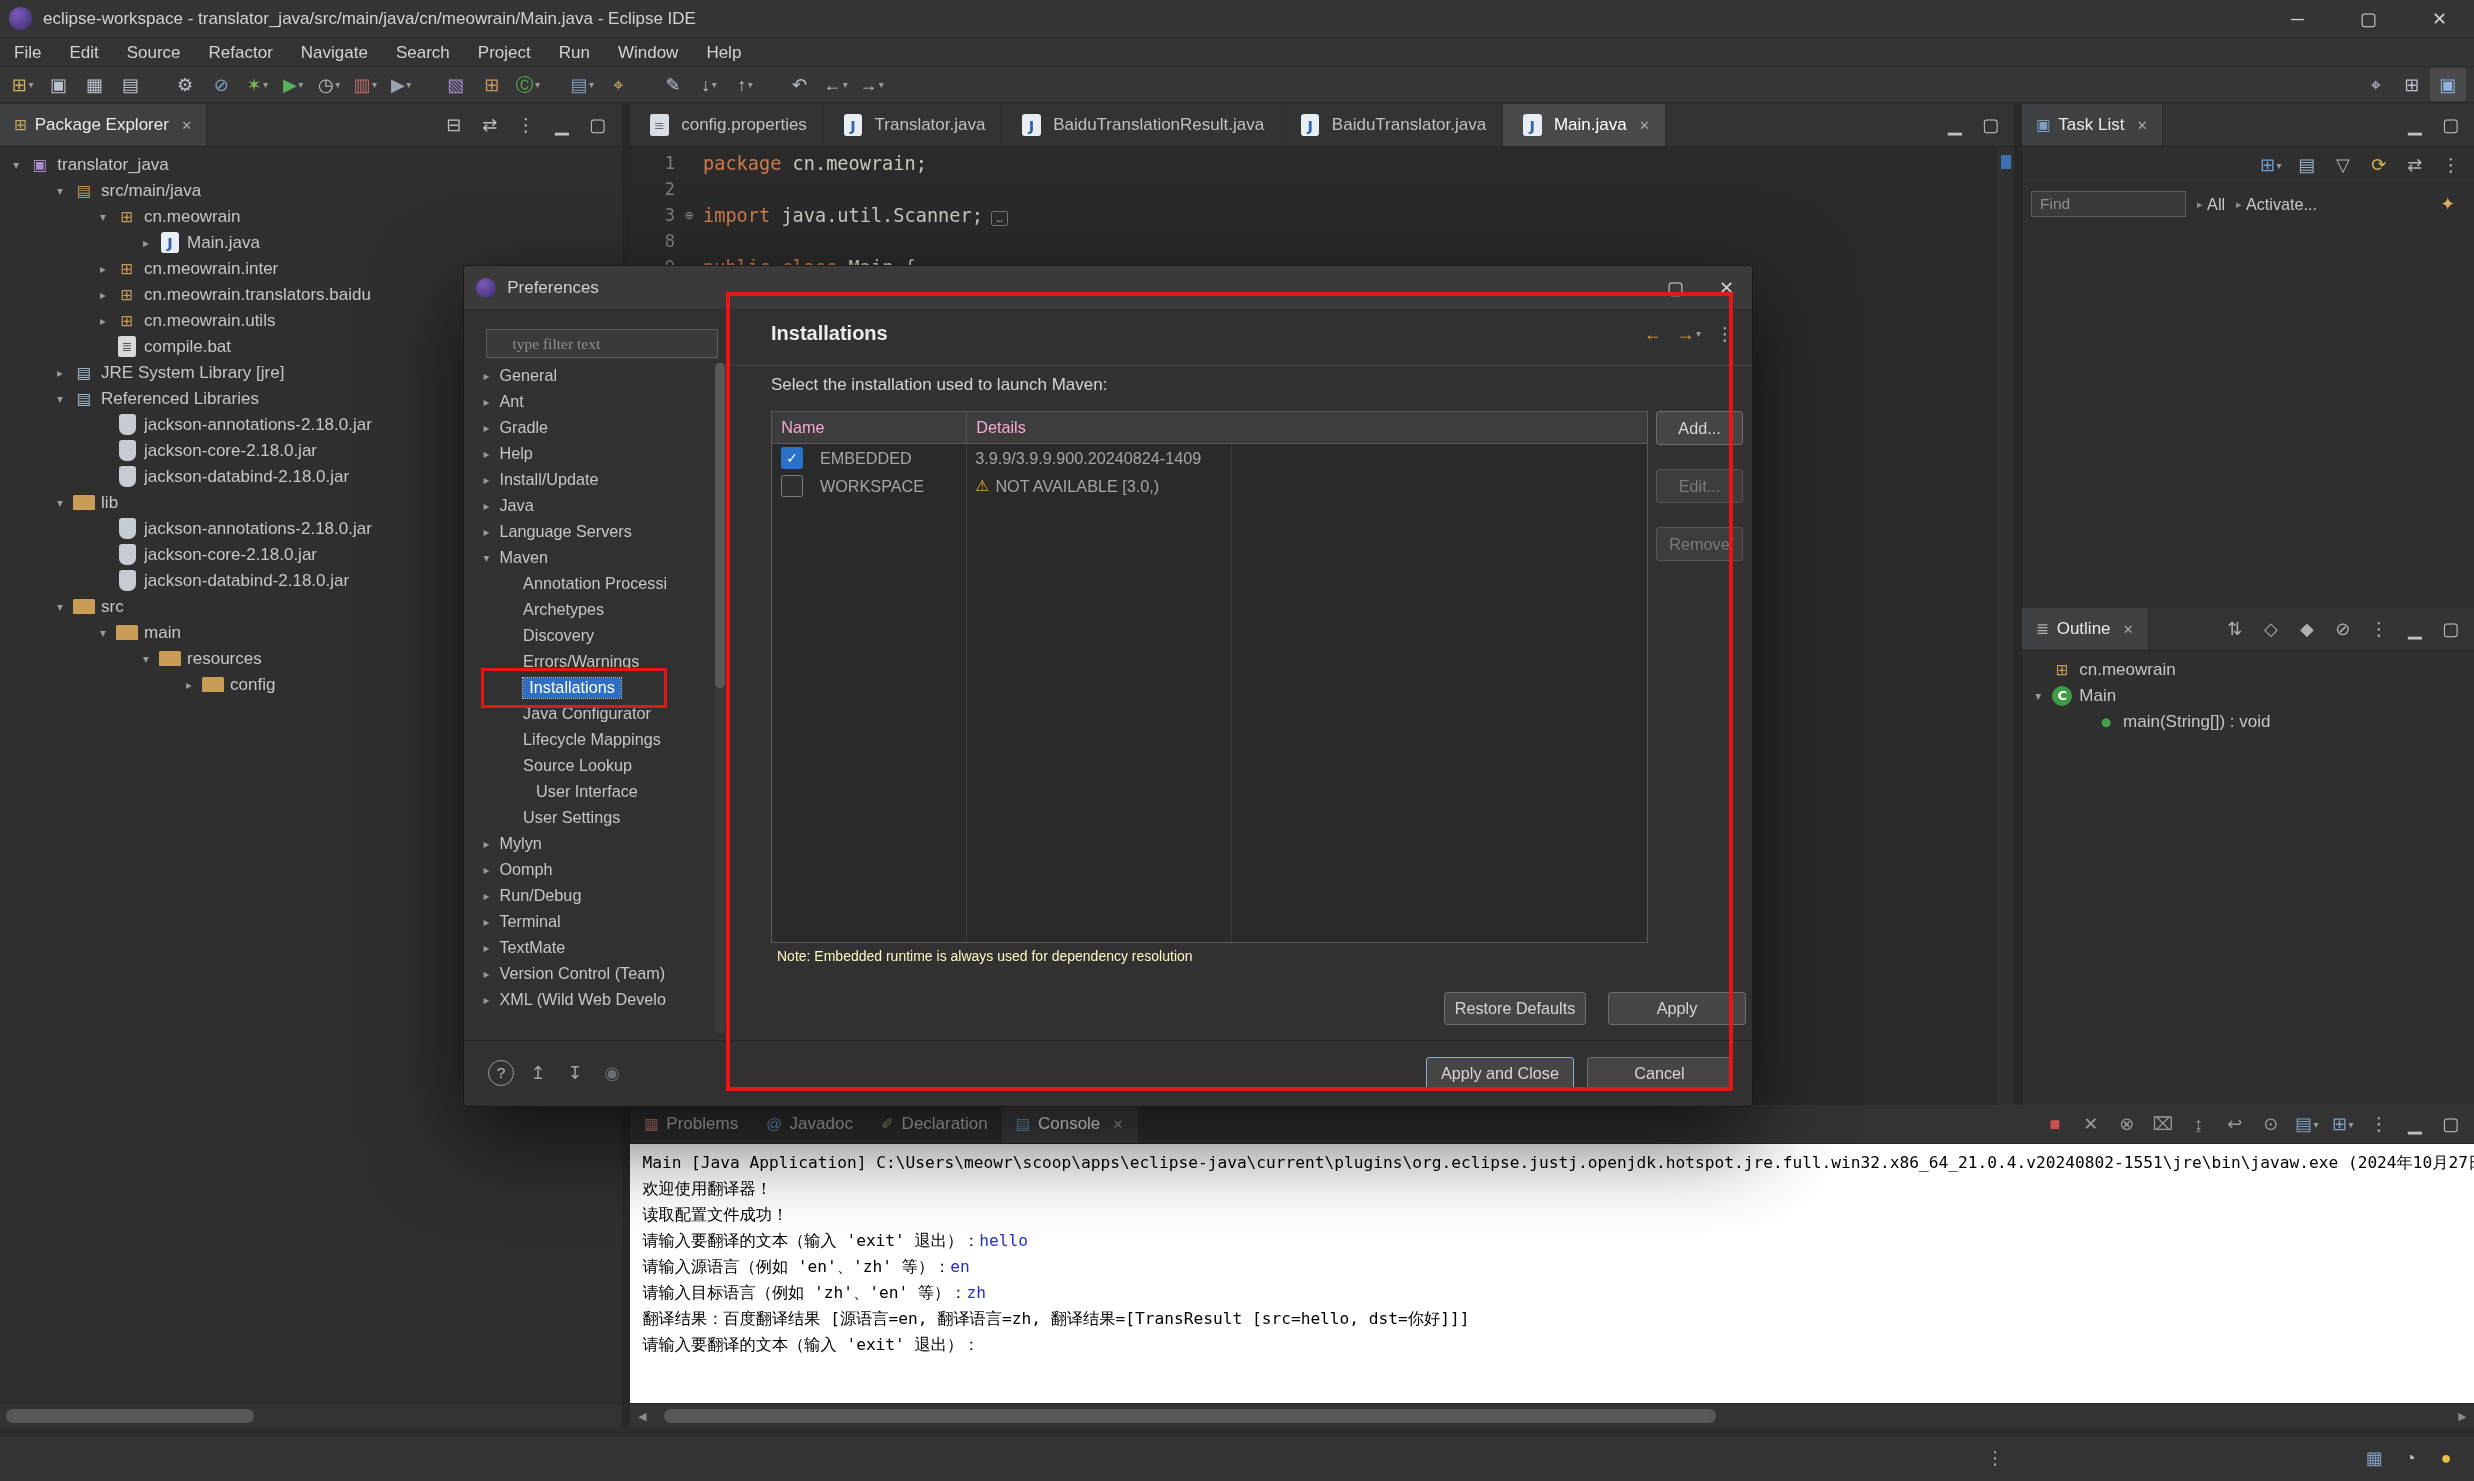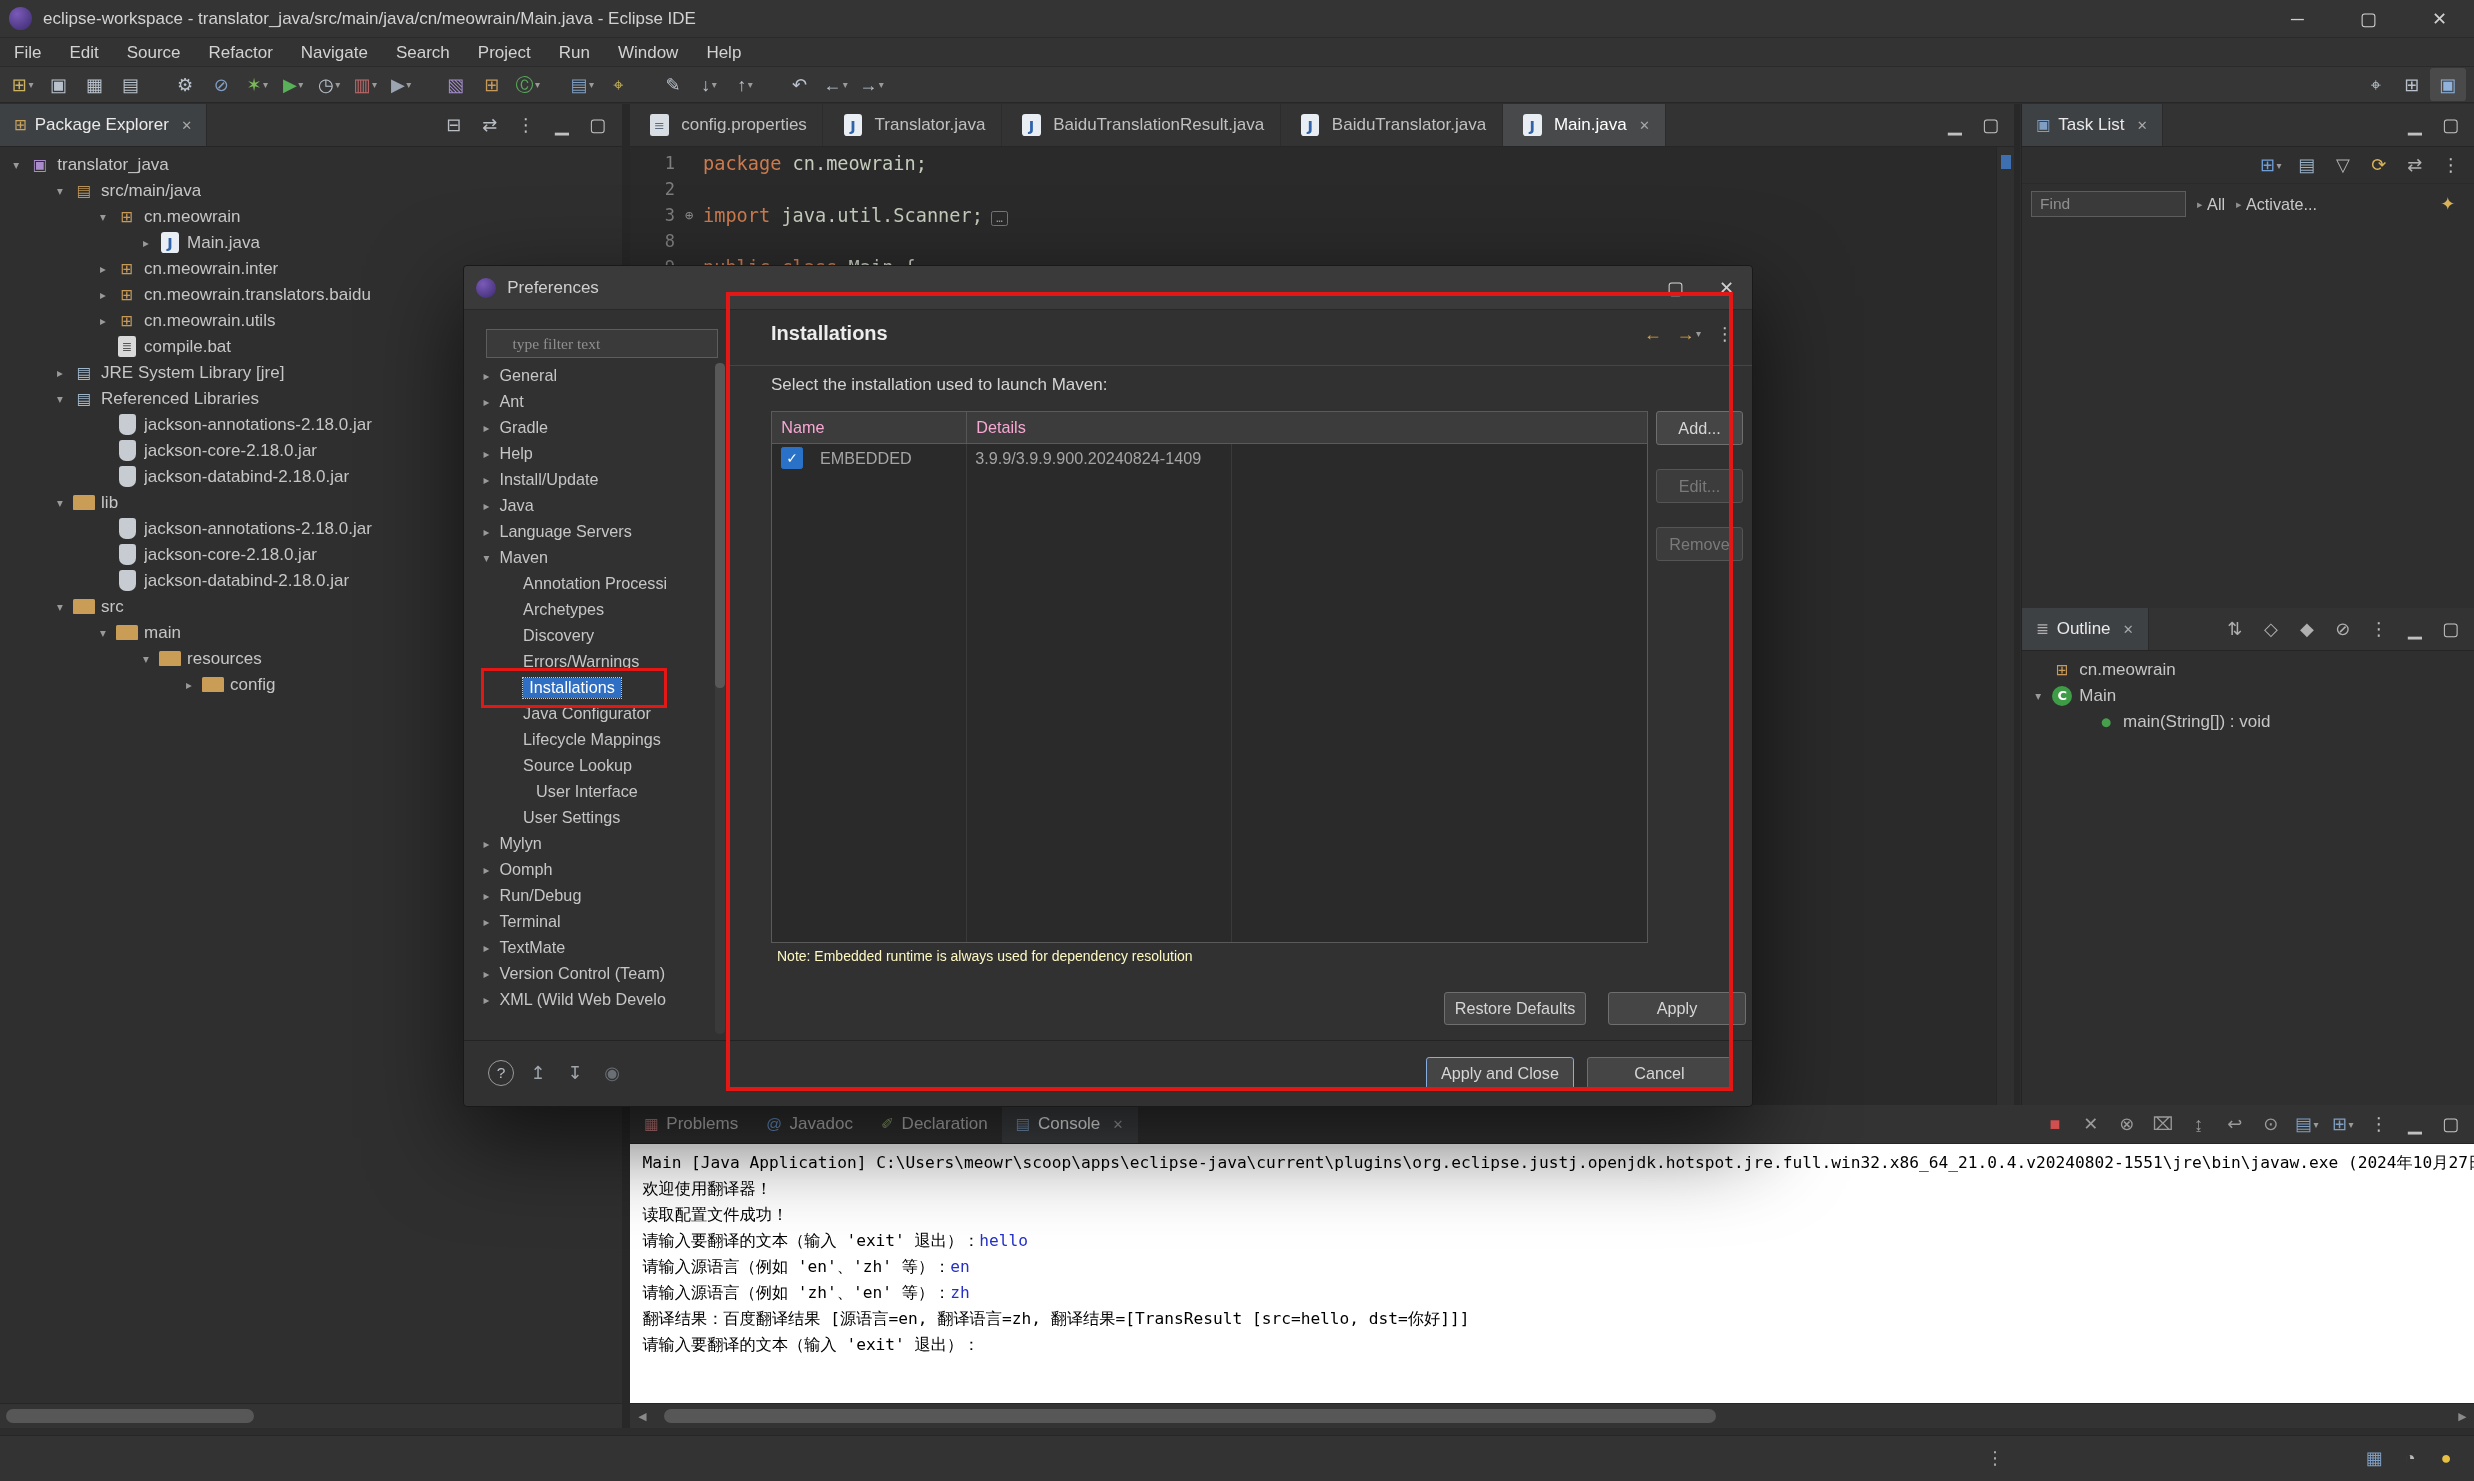--- a/index.html
+++ b/index.html
@@ -645,21 +645,21 @@
           </span>
         </span>
     </div>
     <div class="con-body">
       <div class="cl" id="console-head-line">Main [Java Application] C:\Users\meowr\scoop\apps\eclipse-java\current\plugins\org.eclipse.justj.openjdk.hotspot.jre.full.win32.x86_64_21.0.4.v20240802-1551\jre\bin\javaw.exe (2024年10月27日 上午11:36:16)</div>
       <div id="console-body">
           <div class="cl"><span>欢迎使用翻译器！</span></div>
           <div class="cl"><span>读取配置文件成功！</span></div>
           <div class="cl"><span>请输入要翻译的文本（输入 'exit' 退出）：</span><span class="cin">hello</span></div>
           <div class="cl"><span>请输入源语言（例如 'en'、'zh' 等）：</span><span class="cin">en</span></div>
-          <div class="cl"><span>请输入源语言（例如 'zh'、'en' 等）：</span><span class="cin">zh</span></div>
+          <div class="cl"><span>请输入目标语言（例如 'zh'、'en' 等）：</span><span class="cin">zh</span></div>
           <div class="cl"><span>翻译结果：百度翻译结果 [源语言=en, 翻译语言=zh, 翻译结果=[TransResult [src=hello, dst=你好]]]</span></div>
           <div class="cl"><span>请输入要翻译的文本（输入 'exit' 退出）：</span></div>
         </div>
     </div>
   </div>
 
   <div class="hsb" style="left:0;width:622px">
     <span class="sb-thumb" style="left:6.2px;width:248px"></span>
   </div>
   <div class="hsb" style="left:630px;right:0">
@@ -835,20 +835,28 @@
         <span class="colline" style="left:194px"></span>
         <span class="colline" style="left:459px"></span>
         <div id="tbl-rows">
             <div class="trrow">
               <span class="cb on">✓</span>
               <span class="cell name">EMBEDDED</span>
               <span class="cell det">
                 <span>3.9.9/3.9.9.900.20240824-1409</span>
               </span>
             </div>
+            <div class="trrow">
+              <span class="cb"></span>
+              <span class="cell name">WORKSPACE</span>
+              <span class="cell det">
+                <span class="warn">⚠</span>
+                <span>NOT AVAILABLE [3.0,)</span>
+              </span>
+            </div>
           </div>
       </div>
 
       <div class="side-btns" id="side-btns">
           <button class="btn">Add...</button>
           <button class="btn dis">Edit...</button>
           <button class="btn dis">Remove</button>
         </div>
 
       <div class="pg-note">Note: Embedded runtime is always used for dependency resolution</div>

